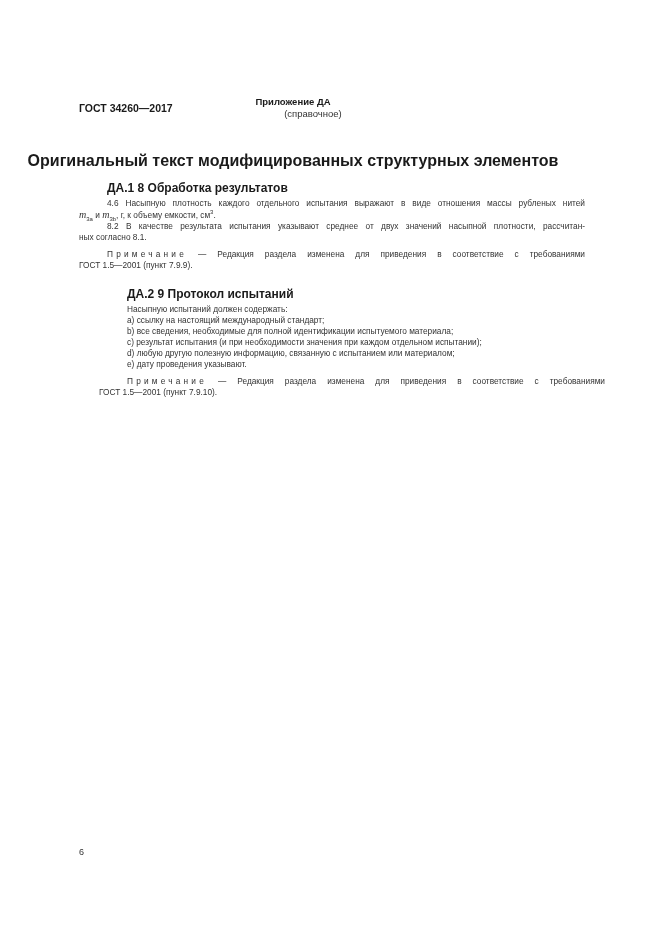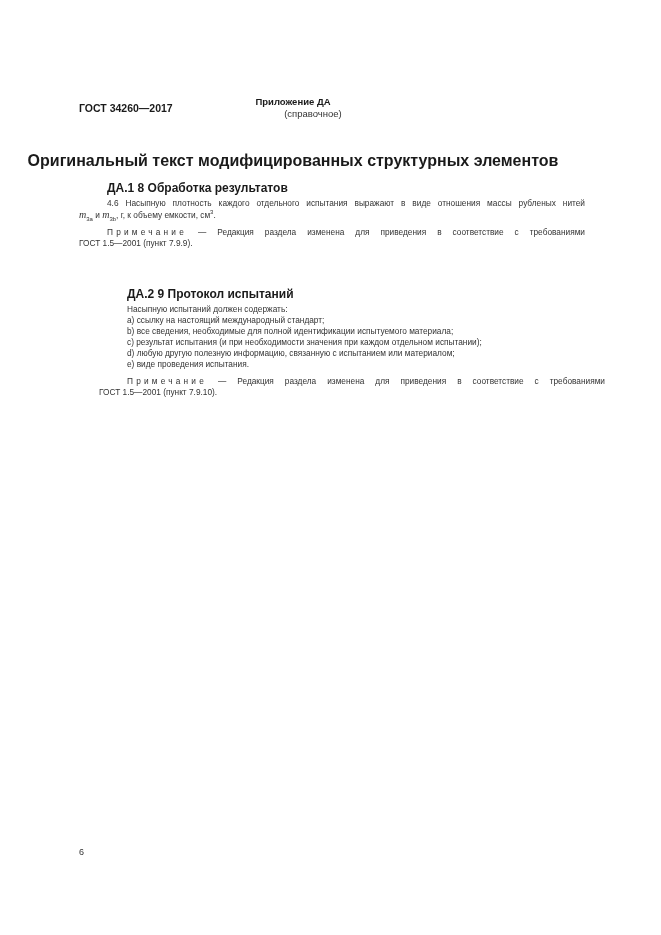--- a/index.html
+++ b/index.html
@@ -32,32 +32,34 @@
 
 <div class="abs center title">Оригинальный текст модифицированных структурных элементов</div>
 
 <div class="abs text" style="top:183px;">
   <div class="head ind">ДА.1 8 Обработка результатов</div>
   <div style="height:4px"></div>
   <div class="ind just">4.6 Насыпную плотность каждого отдельного испытания выражают в виде отношения массы рубленых нитей</div>
   <div>
     <span class="m">m</span><sub>3a</sub><span> и </span><span class="m">m</span><sub>3b</sub><span>, г, к объему емкости, см</span><sup>3</sup><span>.</span>
   </div>
+  <div class="ind just">8.2 В качестве результата испытания указывают среднее от двух значений насыпной плотности, рассчитан-</div>
+  <div>ных согласно 8.1.</div>
   <div style="height:6px"></div>
   <div class="ind just"><span class="sp">Примечание</span><span> — Редакция раздела изменена для приведения в соответствие с требованиями</span></div>
   <div>ГОСТ 1.5—2001 (пункт 7.9.9).</div>
 </div>
 
 <div class="abs text" style="top:289px;margin-left:20px;">
   <div class="head ind">ДА.2 9 Протокол испытаний</div>
   <div style="height:4px"></div>
   <div class="ind">Насыпную испытаний должен содержать:</div>
   <div class="ind">a) ссылку на настоящий международный стандарт;</div>
   <div class="ind">b) все сведения, необходимые для полной идентификации испытуемого материала;</div>
   <div class="ind">c) результат испытания (и при необходимости значения при каждом отдельном испытании);</div>
   <div class="ind">d) любую другую полезную информацию, связанную с испытанием или материалом;</div>
-  <div class="ind">e) виде проведения испытания.</div>
+  <div class="ind">e) дату проведения указывают.</div>
   <div style="height:6px"></div>
   <div class="ind just"><span class="sp">Примечание</span><span> — Редакция раздела изменена для приведения в соответствие с требованиями</span></div>
   <div>ГОСТ 1.5—2001 (пункт 7.9.10).</div>
 </div>
 
 <div class="abs page-num">6</div>
 
 </body></html>

